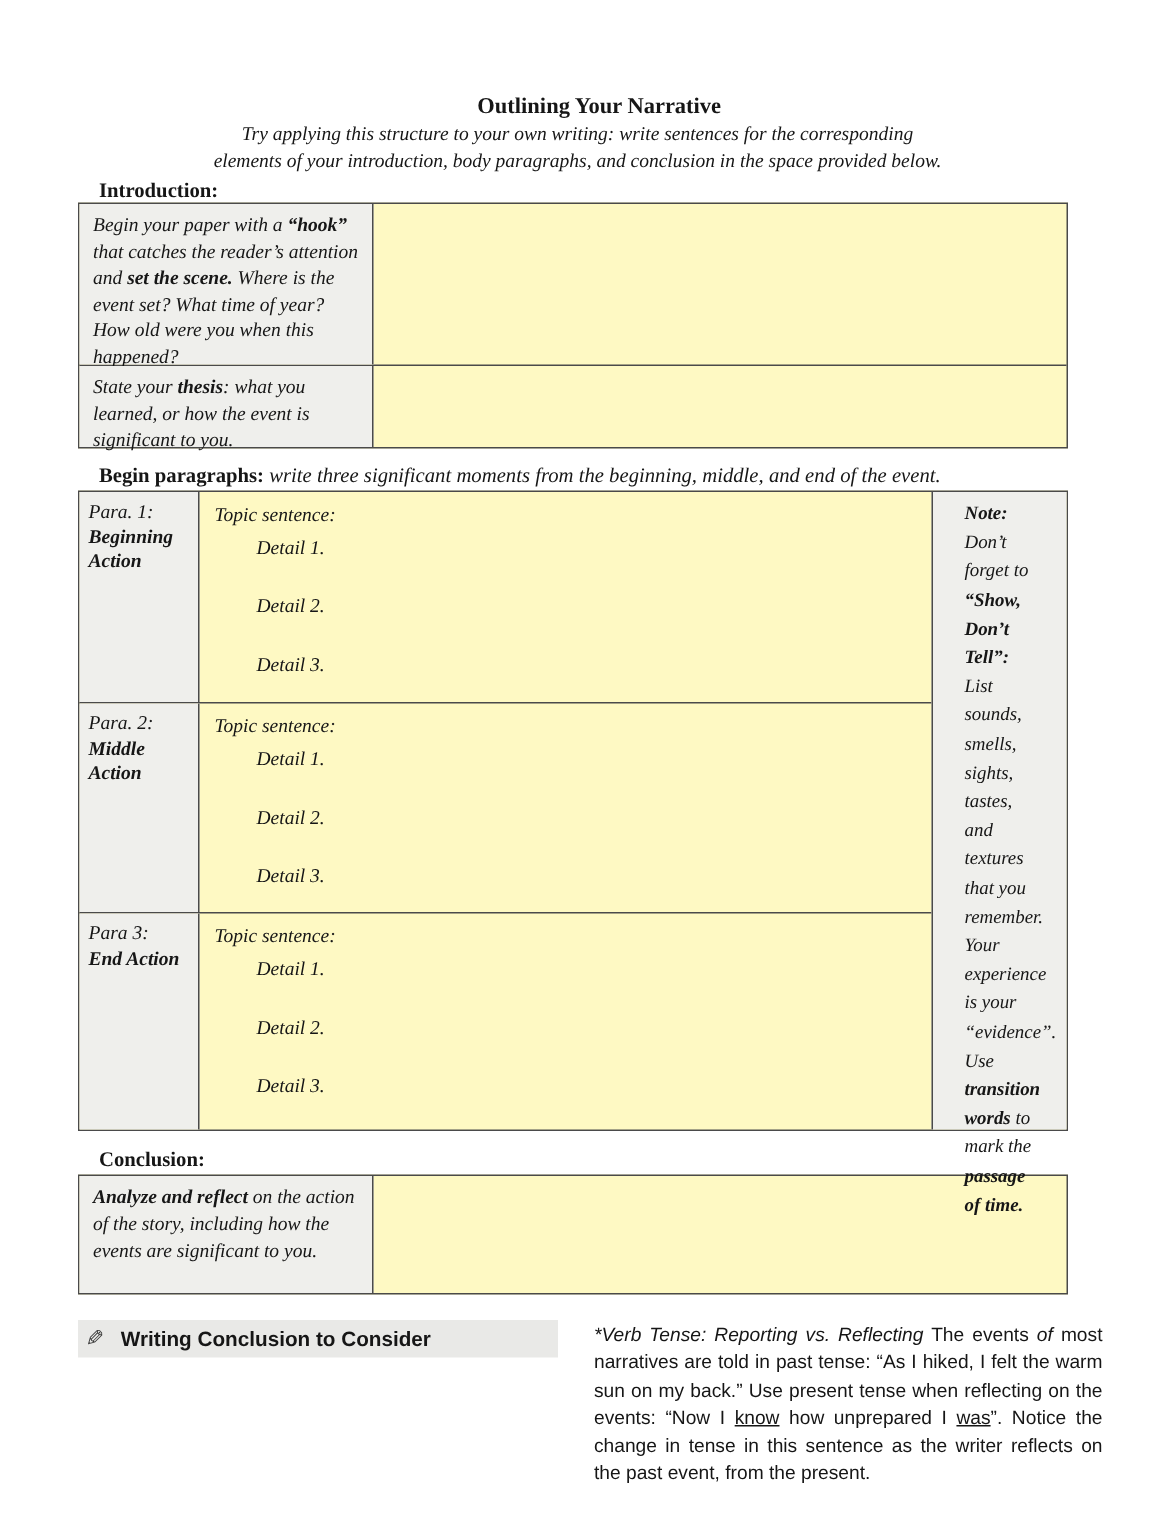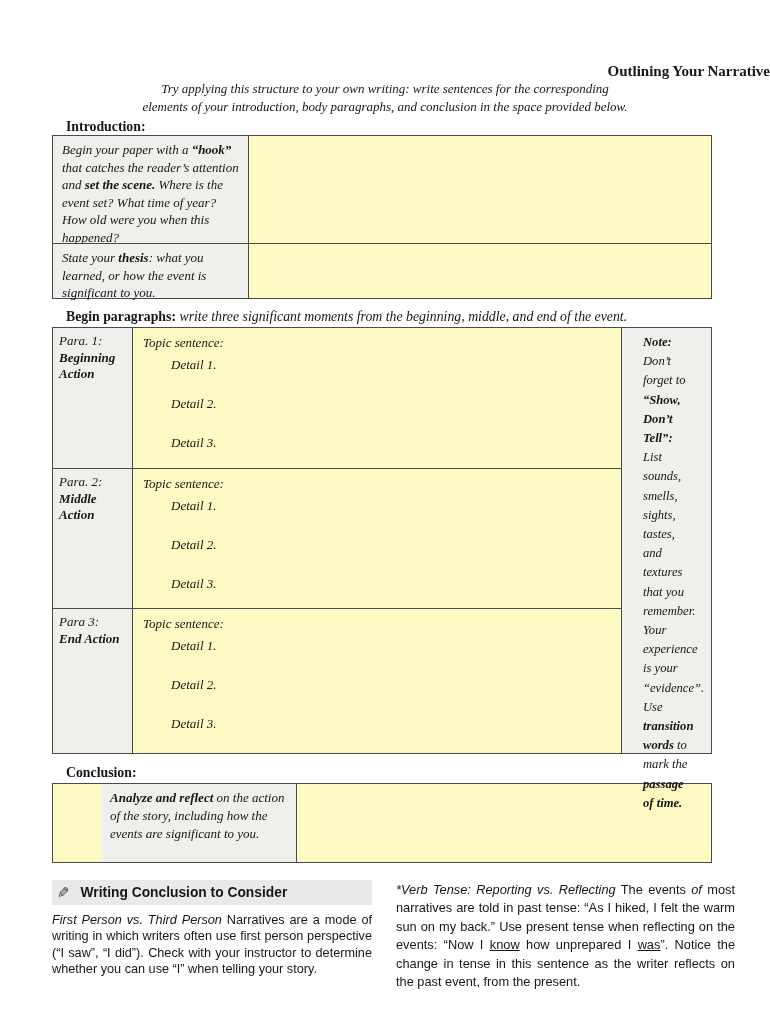--- a/index.html
+++ b/index.html
@@ -9,21 +9,21 @@
     font-family:"Liberation Serif", serif;
     color:#161616;
     position:relative;
     overflow:hidden;
   }
   .page { width:770px; height:1024px; background:#fff; }
 
   
   .title {
     padding-top:62px;
-    text-align:right;
+    text-align:center;
     font-weight:bold;
     font-size:15px;
     line-height:18px;
     margin-left:29px;
   }
   .subtitle-line {
     text-align:center;
     font-style:italic;
     font-size:13px;
     line-height:18px;
@@ -95,21 +95,20 @@
   
   .conclusion-heading { margin-top:10px; }
   .conclusion-table { margin-top:2px; height:80px; }
   .conclusion-row { display:flex; height:100%; }
   .conclusion-label {
     width:196px;
     border-right:1.5px solid #4a4a4a;
     padding:5px 9px;
     font-size:13px;
     line-height:18px;
-    margin-left:48px;
   }
   .conclusion-answer { flex:1; }
 
   
   .bottom {
     margin:17px 0 0 52px;
     width:683px;
     display:flex;
     gap:24px;
     font-family:"Liberation Sans", sans-serif;
@@ -229,20 +228,19 @@
       <div class="conclusion-answer"></div>
     </div>
   </div>
 
   <div class="bottom">
     <div class="bottom-left">
       <div class="strategies-header">
         <span class="pencil">✎</span>
         <span class="strategies-title">Writing Conclusion to Consider</span>
       </div>
-      <div class="para-text"><span class="seg-i">First Person vs. Third Person</span><span>   Narratives are a mode of writing in which writers often use first person perspective (“I saw”, “I did”). Check with your instructor to determine whether you can use “I” when telling your story.</span></div>
     </div>
     <div class="bottom-right">
       <div class="verb-tense-text"><span class="seg-i">*Verb Tense: Reporting vs. Reflecting</span><span>   The events </span><span class="seg-i">of</span><span> most narratives are told in past tense: “As I hiked, I felt the warm sun on my back.” Use present tense when reflecting on the events: “Now I </span><span class="seg-u">know</span><span> how unprepared I </span><span class="seg-u">was</span><span>”. Notice the change in tense in this sentence as the writer reflects on the past event, from the present.</span></div>
     </div>
   </div>
 
 </div>
 
 </body></html>

